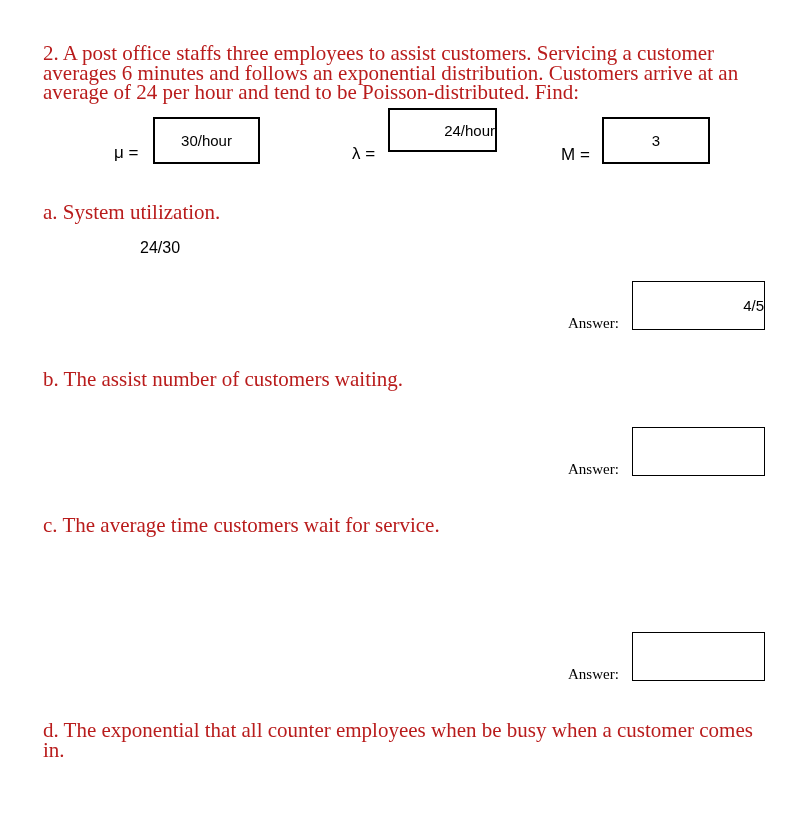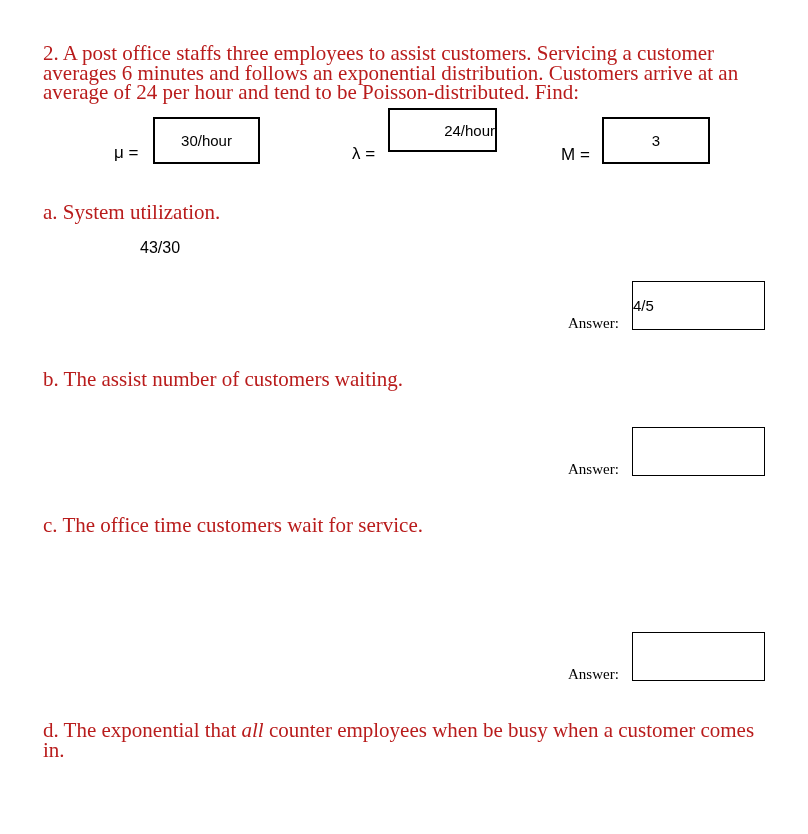--- a/index.html
+++ b/index.html
@@ -38,60 +38,60 @@
     font-family: "Liberation Sans", sans-serif;
     font-size: 15px;
     color: #000;
     padding: 0;
     outline: none;
   }
   .answer-box {
     border: 1.5px solid #000;
     background: #fff;
     box-sizing: border-box;
-    text-align: left;
+    text-align: right;
     font-family: "Liberation Sans", sans-serif;
     font-size: 15px;
     color: #000;
     padding: 0;
     outline: none;
   }
   .answer-label {
     font-size: 15px;
     font-family: Liberation Serif, serif;
   }
   .work-text {
     font-size: 16px;
   }
-  .italic { font-style: italic; }
+  .italic { }
 </style>
 </head>
 <body>
 
 <div class="abs serif" style="left:43px; top:44px; width:732px;">2. A post office staffs three employees to assist customers. Servicing a customer averages 6 minutes and follows an exponential distribution. Customers arrive at an average of 24 per hour and tend to be Poisson-distributed. Find:</div>
 
 <span class="abs sans param-label" style="left:114px; top:143px;">μ =</span>
 <input class="abs param-box" style="left: 153px; top: 117px; width: 107px; height: 47px;" value="30/hour">
 
 <span class="abs sans param-label" style="left:352px; top:144px;">λ =</span>
 <input class="abs param-box" style="left: 388px; top: 108px; width: 109px; height: 44px; text-align: right;" value="24/hour">
 
 <span class="abs sans param-label" style="left:561px; top:145px;">M =</span>
 <input class="abs param-box" style="left: 602px; top: 117px; width: 108px; height: 47px;" value="3">
 
 <div class="abs serif" style="left:43px; top:203px;text-align:right;">a. System utilization.</div>
 
-<div class="abs sans work-text" style="left:140px; top:239px;">43/30</div>
+<div class="abs sans work-text" style="left:140px; top:239px;">24/30</div>
 
 <span class="abs sans answer-label" style="left:568px; top:315px;">Answer:</span>
 <input class="abs answer-box" style="left: 632px; top: 281px; width: 133px; height: 49px;" value="4/5">
 
 <div class="abs serif" style="left:43px; top:370px;">b. The assist number of customers waiting.</div>
 
 <span class="abs sans answer-label" style="left:568px; top:461px;">Answer:</span>
 <input class="abs answer-box" style="left: 632px; top: 427px; width: 133px; height: 49px;" value="">
 
-<div class="abs serif" style="left:43px; top:516px;">c. The office time customers wait for service.</div>
+<div class="abs serif" style="left:43px; top:516px;">c. The average time customers wait for service.</div>
 
 <span class="abs sans answer-label" style="left:568px; top:666px;">Answer:</span>
 <input class="abs answer-box" style="left: 632px; top: 632px; width: 133px; height: 49px;" value="">
 
 <div class="abs serif" style="left:43px; top:721px; width:732px;"><span>d. The exponential that </span><span class="italic">all</span><span> counter employees when be busy when a customer comes in.</span></div>
 
 </body></html>

